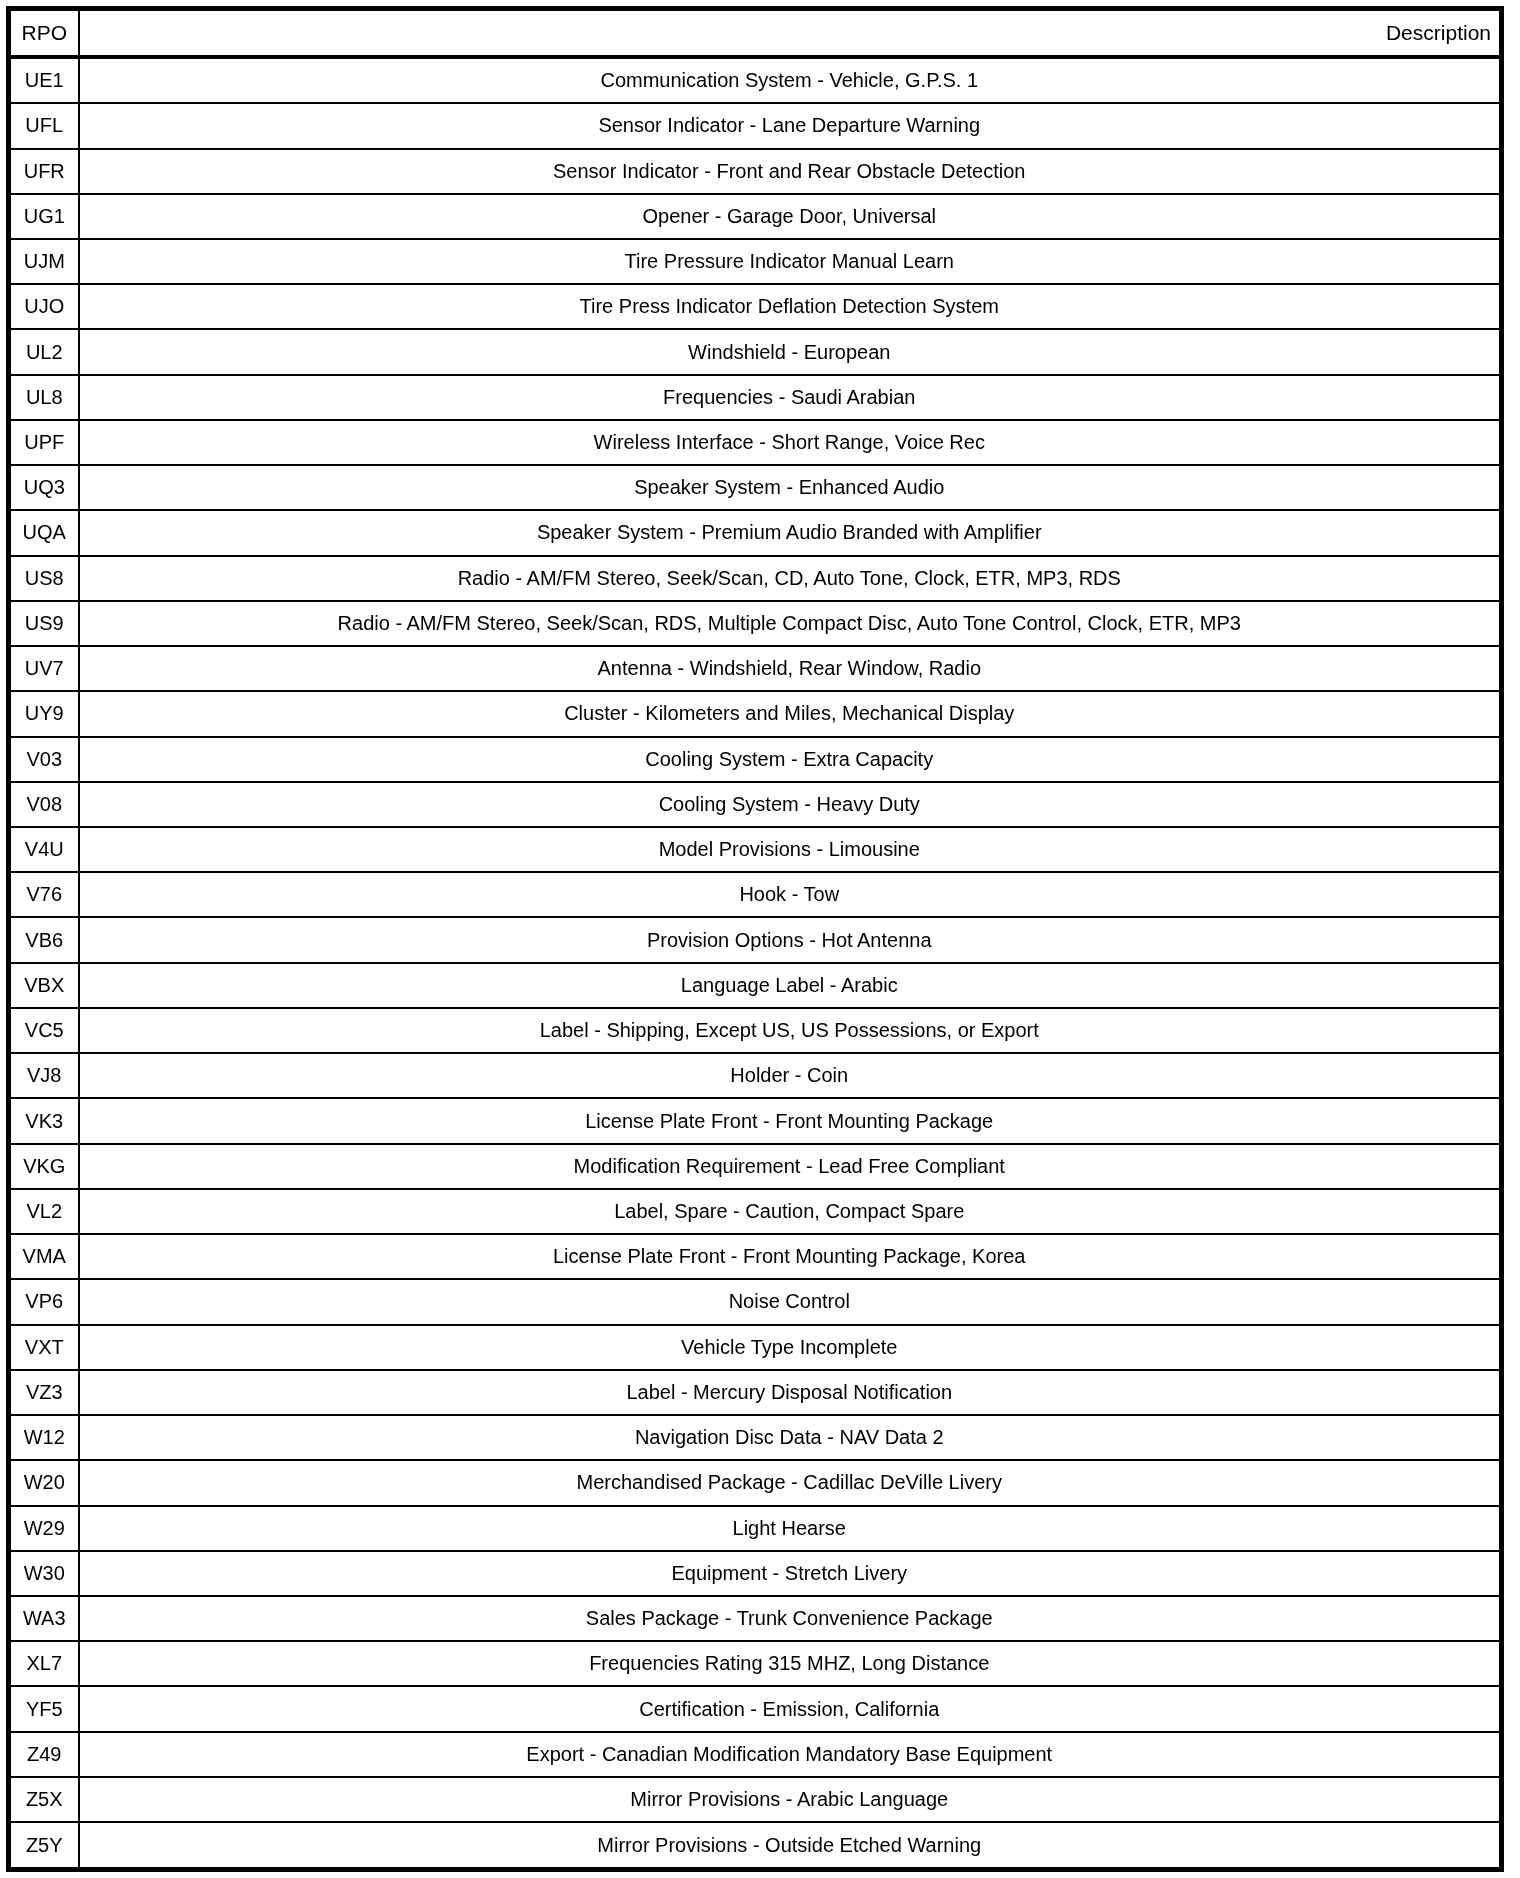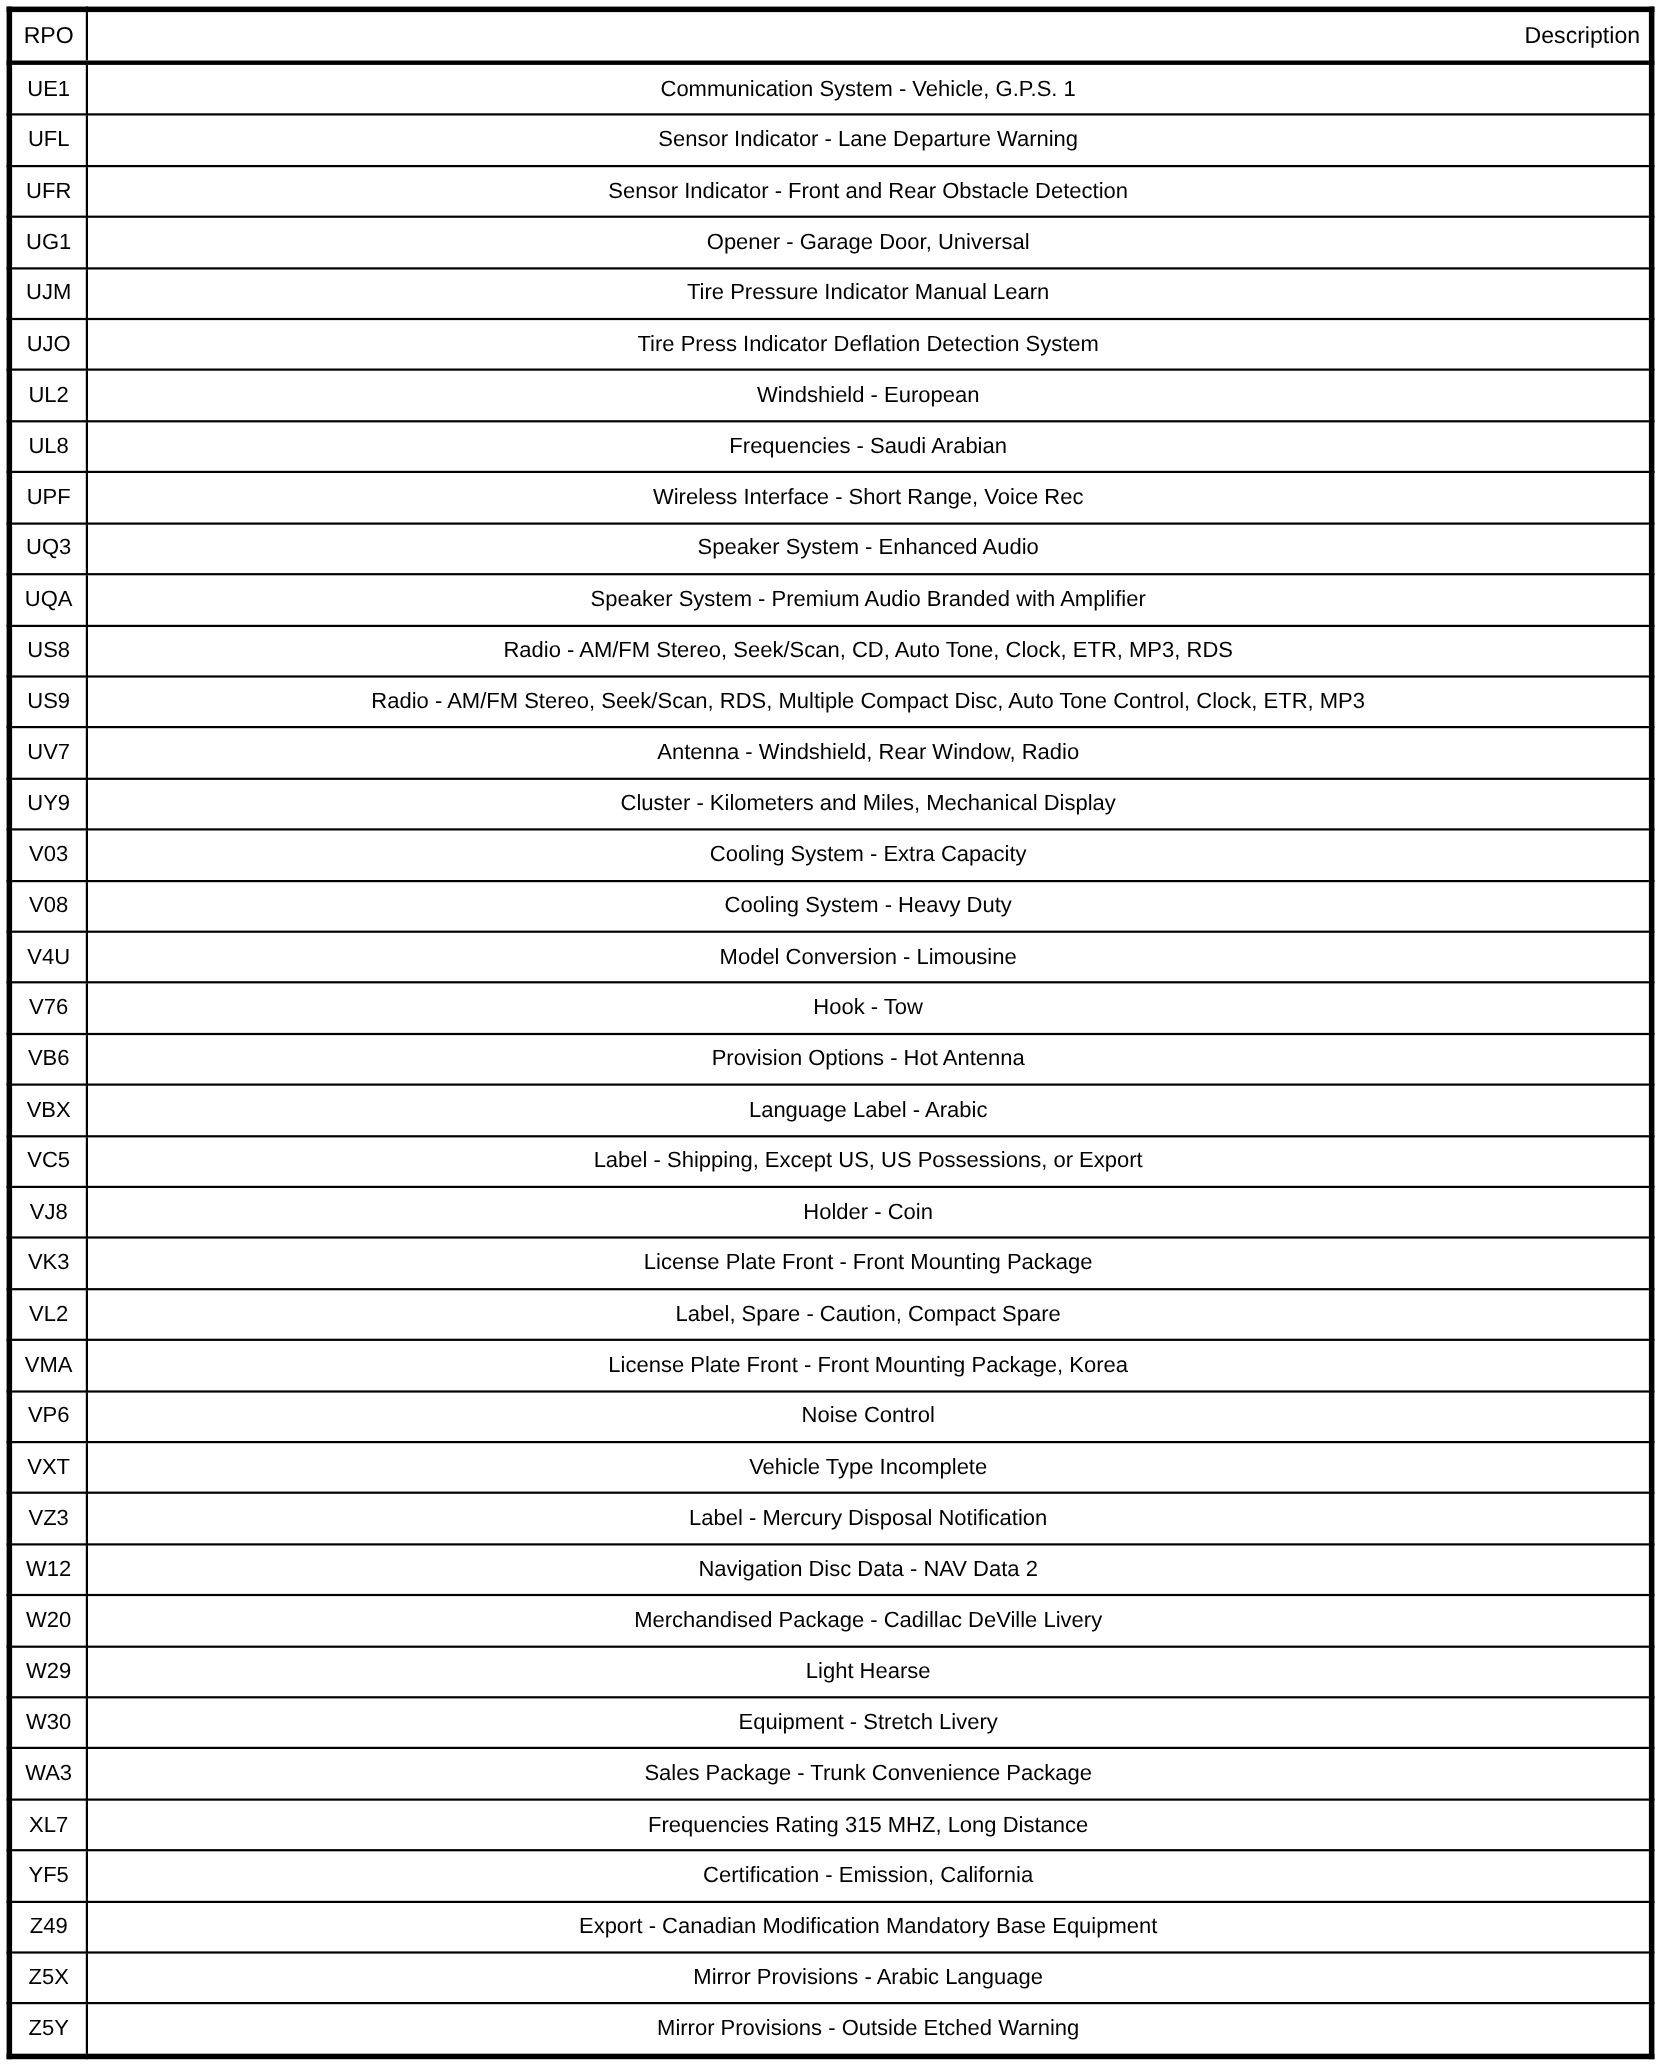--- a/index.html
+++ b/index.html
@@ -154,21 +154,21 @@
     <td class="col-desc">Cooling System - Extra Capacity</td>
   </tr>
 
   <tr>
     <td class="col-rpo">V08</td>
     <td class="col-desc">Cooling System - Heavy Duty</td>
   </tr>
 
   <tr>
     <td class="col-rpo">V4U</td>
-    <td class="col-desc">Model Conversion - Limousine</td>
+    <td class="col-desc">Model Provisions - Limousine</td>
   </tr>
 
   <tr>
     <td class="col-rpo">V76</td>
     <td class="col-desc">Hook - Tow</td>
   </tr>
 
 
   <tr>
     <td class="col-rpo">VB6</td>
@@ -188,20 +188,24 @@
   <tr>
     <td class="col-rpo">VJ8</td>
     <td class="col-desc">Holder - Coin</td>
   </tr>
 
   <tr>
     <td class="col-rpo">VK3</td>
     <td class="col-desc">License Plate Front - Front Mounting Package</td>
   </tr>
 
+  <tr>
+    <td class="col-rpo">VKG</td>
+    <td class="col-desc">Modification Requirement - Lead Free Compliant</td>
+  </tr>
 
   <tr>
     <td class="col-rpo">VL2</td>
     <td class="col-desc">Label, Spare - Caution, Compact Spare</td>
   </tr>
 
   <tr>
     <td class="col-rpo">VMA</td>
     <td class="col-desc">License Plate Front - Front Mounting Package, Korea</td>
   </tr>

